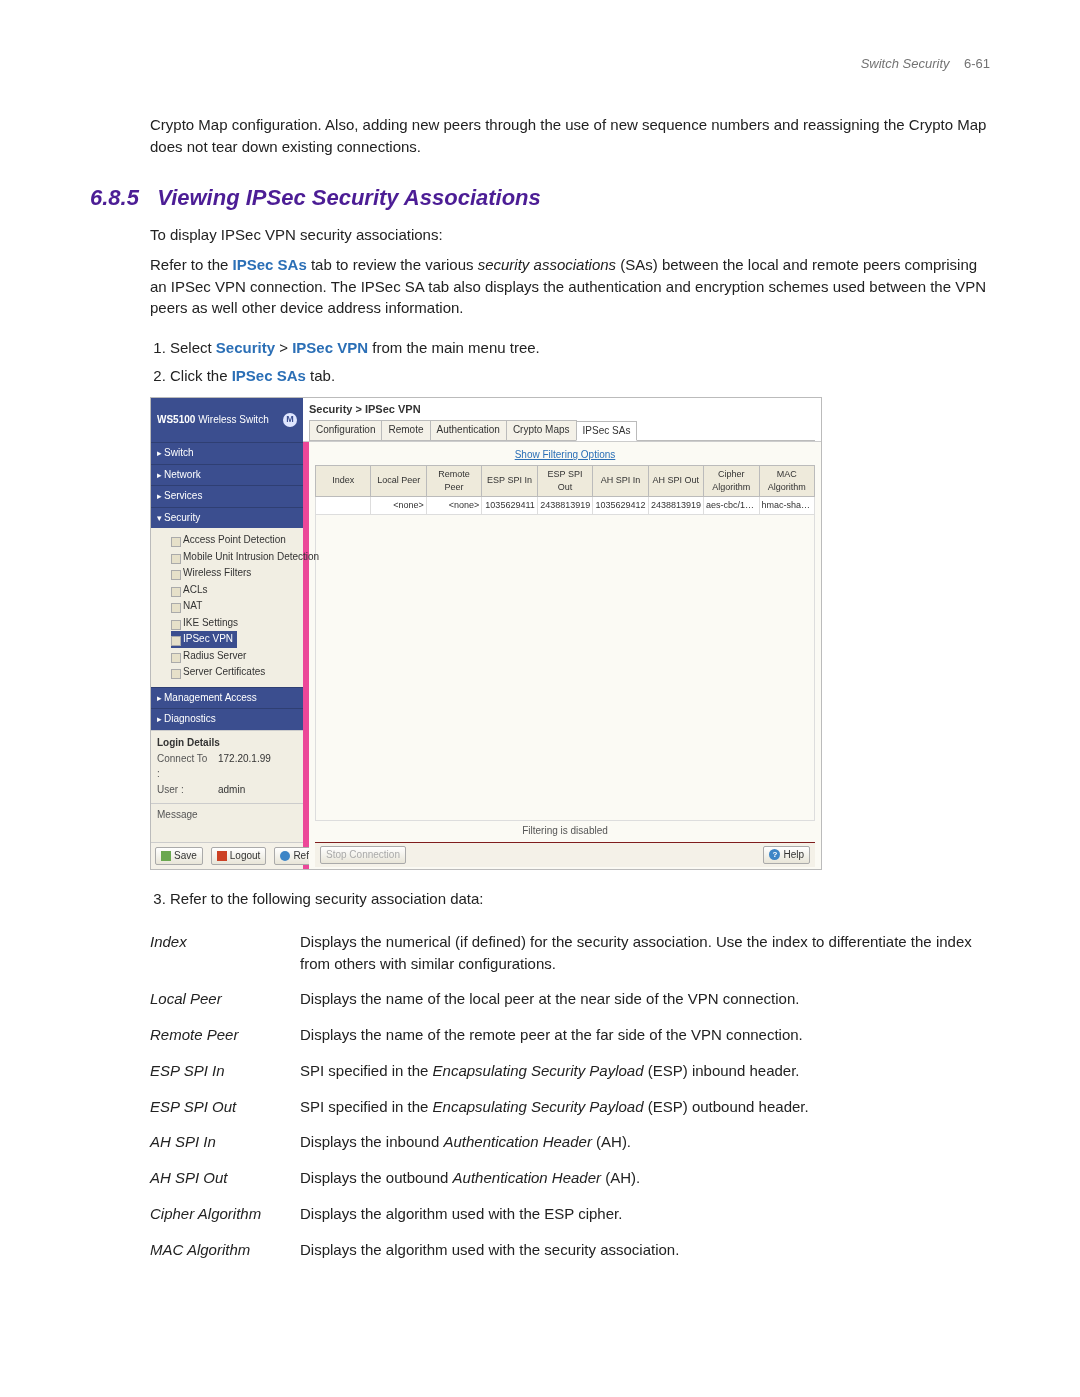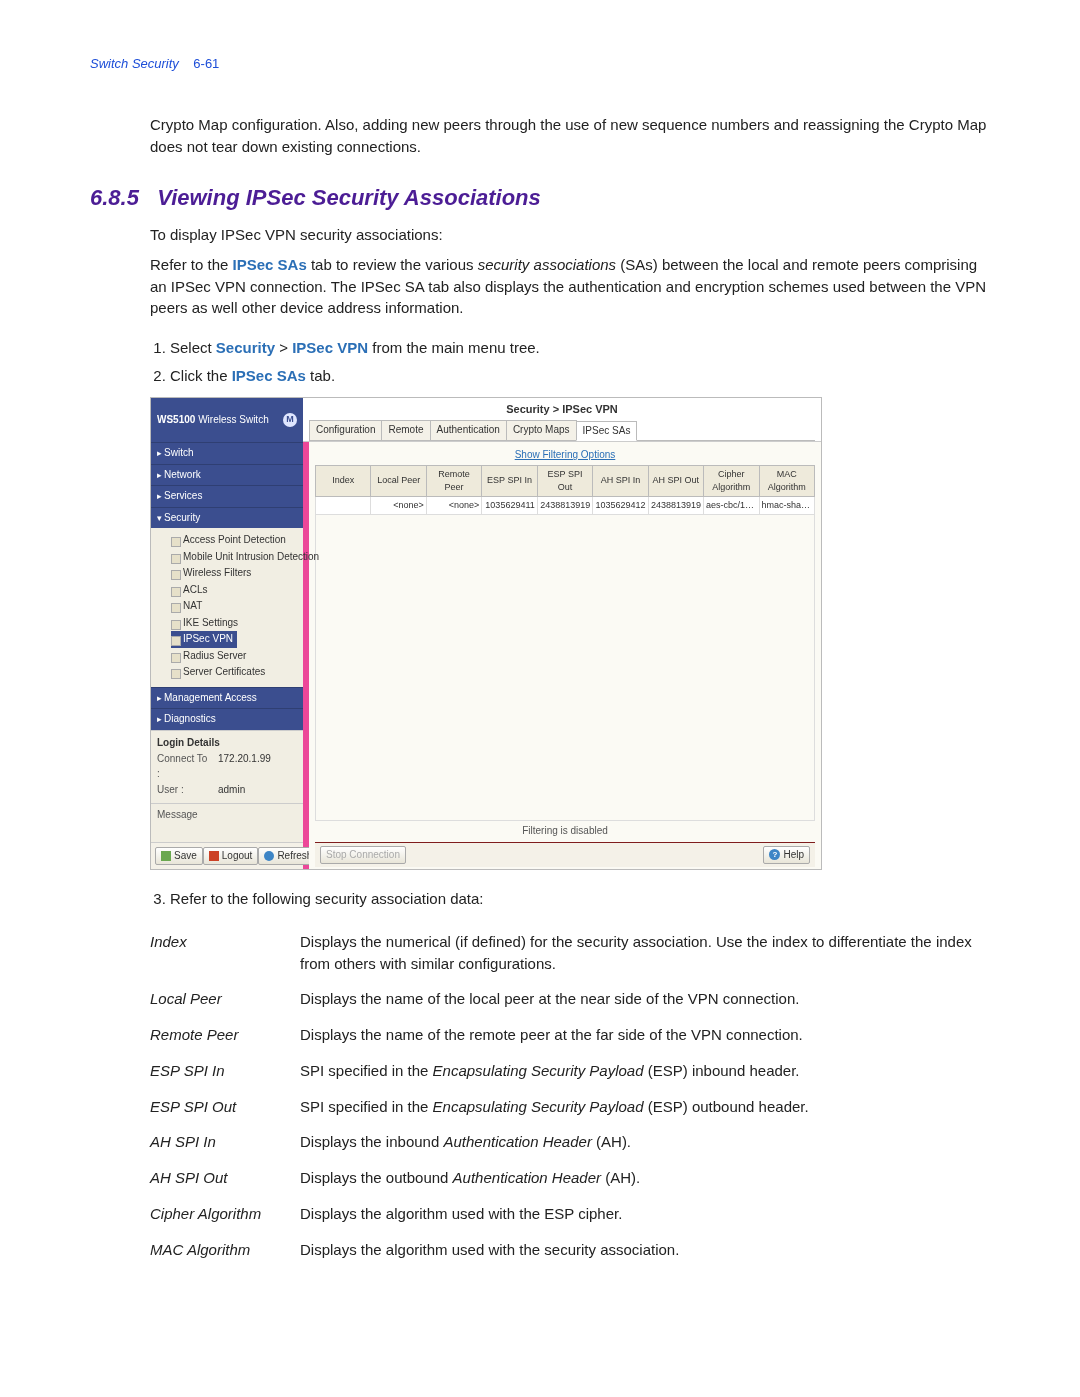--- a/index.html
+++ b/index.html
@@ -10,22 +10,23 @@
   }
   .page {
     width: 1080px;
     margin: 0 auto;
     padding: 55px 90px 60px 90px;
     box-sizing: border-box;
     font-size: 15px;
     line-height: 1.45;
   }
   .page-header {
+    text-align: right;
     font-size: 13px;
-    color: #1d4ed8;
+    color: #737373;
     margin-bottom: 40px;
   }
   .page-header .italic { font-style: italic; }
   .intro-para { margin: 0 0 25px 60px; }
   .h2 {
     font-family: "Arial Black", Arial, sans-serif;
     font-weight: 900;
     font-style: italic;
     font-size: 22px;
     color: #4c1d95;
@@ -68,21 +69,20 @@
     color: #3b4e8f;
     font-weight: bold;
     font-size: 9px;
     display: flex; align-items: center; justify-content: center;
   }
   .shot-right-header {
     flex: 1;
     background: #fff;
     border-bottom: 1px solid #ccc;
     padding: 2px 6px 0 6px;
-    text-align: center;
   }
   .shot-right-header .path { font-weight: bold; font-size: 11px; padding: 2px 0; }
   .shot-tabs {
     display: flex;
     gap: 0;
     border-bottom: 1px solid #bbb;
     font-size: 10px;
   }
   .shot-tab {
     padding: 2px 6px;
@@ -118,21 +118,21 @@
     width: 8px; height: 8px; background: #e6e0c9; border: 1px solid #aaa;
   }
   .tree-item.sel {
     background: #3b4e8f; color: #fff; display: inline-block; padding-right: 4px;
   }
   .login-box { padding: 4px 6px; font-size: 10px; border-top: 1px solid #ccc; }
   .login-box div { display: flex; gap: 6px; padding: 1px 0; }
   .login-box .lbl { width: 55px; color: #555; }
   .msg-box { padding: 4px 6px; border-top: 1px solid #ccc; font-size: 10px; color: #555; min-height: 30px; }
   .shot-left-buttons {
-    display: flex; gap: 0; padding: 4px; border-top: 1px solid #ccc;
+    display: flex; gap: 8px; padding: 4px; border-top: 1px solid #ccc;
     background: #f4f1e8;
   }
   .mini-btn {
     border: 1px solid #aaa; background: linear-gradient(#fff,#e8e5d8);
     padding: 1px 5px; font-size: 10px; border-radius: 2px;
     display: flex; align-items: center; gap: 3px;
   }
   .mini-btn .ic { width: 10px; height: 10px; display: inline-block; }
   .ic-save { background: #6aa84f; }
   .ic-logout { background: #cc4125; }

